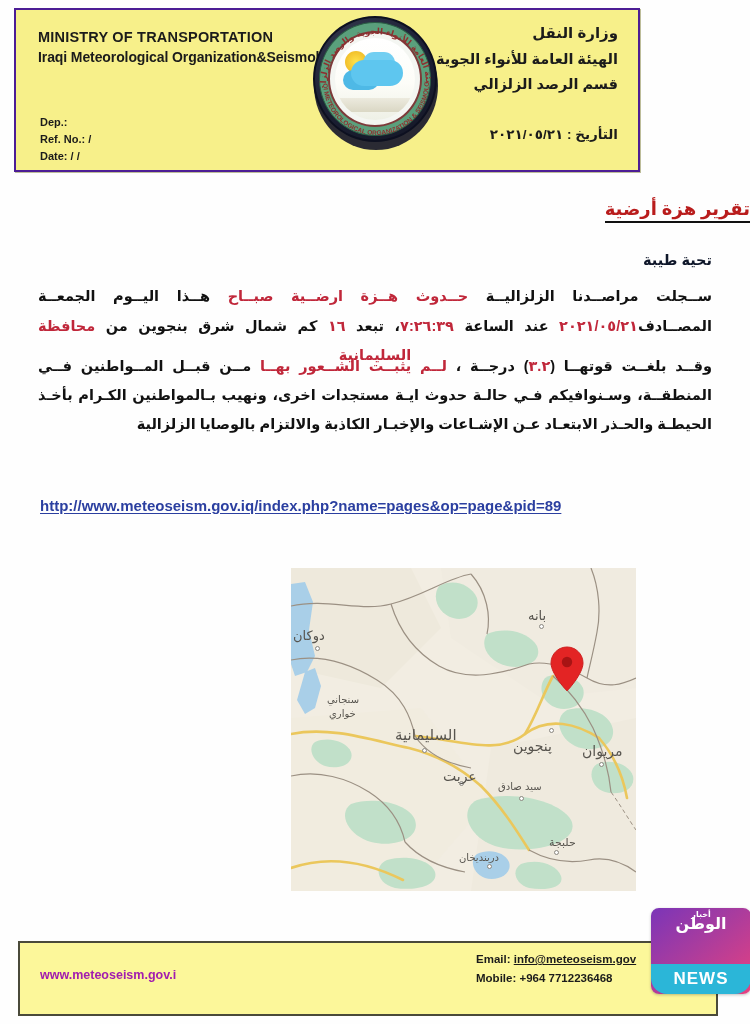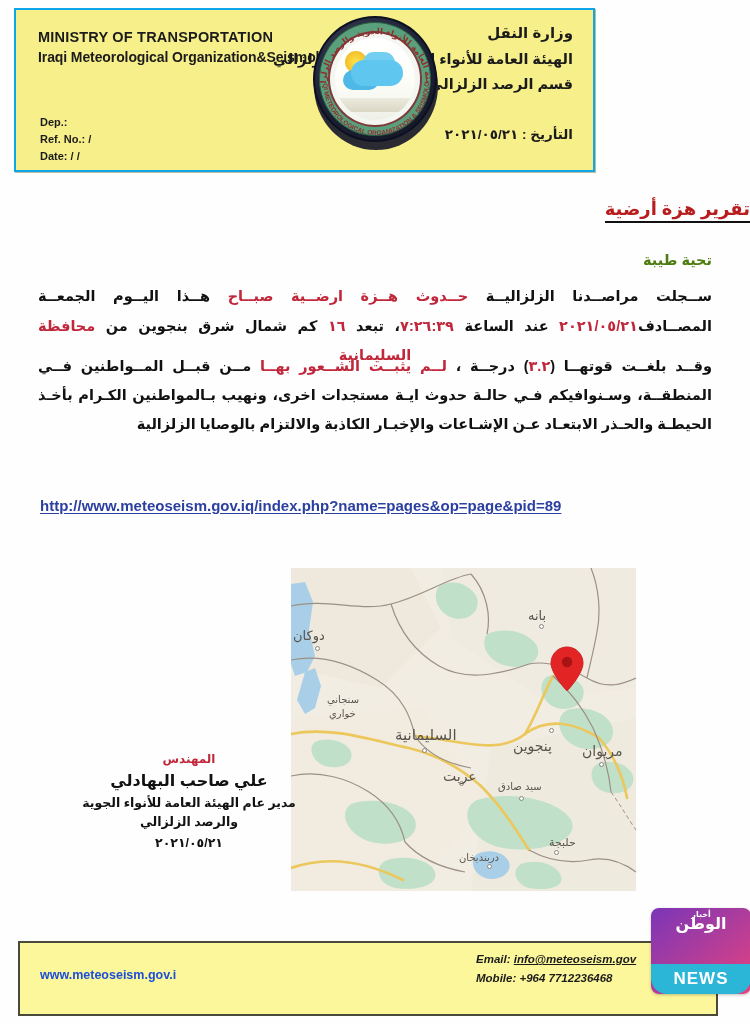--- a/index.html
+++ b/index.html
@@ -14,23 +14,23 @@
   .page {
     position: relative;
     width: 750px; height: 1024px;
     background: #fefefe;
   }
 
   
   .header-banner {
     position: absolute;
     left: 14px; top: 8px;
-    width: 581px; height: 164px;
+    width: 626px; height: 164px;
     background: #f7f08a;
-    border: 2px solid #0ea5e9;
+    border: 2px solid #4c1d95;
     box-shadow: 1px 1px 0 #bdbd9a;
   }
   .hdr-en {
     position: absolute;
     left: 22px; top: 18px;
     direction: ltr; text-align: left;
     color: #1b1b1b;
   }
   .hdr-en .l1 {
     font-size: 14.5px; font-weight: bold;
@@ -146,21 +146,21 @@
     color: #b91c1c;
   }
   .doc-title span {
     border-bottom: 2px solid #111;
     padding-bottom: 2px;
   }
   .greeting {
     position: absolute;
     right: 38px; top: 252px;
     font-size: 14.5px; font-weight: bold;
-    color: #4d7c0f; direction: rtl;
+    color: #0f172a; direction: rtl;
   }
   .para {
     position: absolute;
     right: 38px; left: 38px;
     direction: rtl; text-align: justify;
     text-align-last: center;
     font-size: 14.5px; font-weight: bold;
     color: #111; line-height: 2.05;
   }
   .para-1 { top: 282px; }
@@ -242,28 +242,28 @@
     left: 18px; top: 941px;
     width: 700px; height: 75px;
     background: #fcf79a;
     border: 2px solid #4a4a3a;
   }
   .footer-web {
     position: absolute;
     left: 40px; top: 968px;
     direction: ltr;
     font-size: 12.5px; font-weight: bold;
-    color: #1d4ed8;
+    color: #a21caf;
   }
   .footer-contact {
     position: absolute;
     left: 476px; top: 950px;
     direction: ltr; text-align: left;
     font-size: 11.5px; font-weight: bold;
-    color: #1b1b1b; line-height: 1.65; font-style: italic;
+    color: #1b1b1b; line-height: 1.65;
   }
   .footer-contact a {
     color: #1b1b1b; text-decoration: underline;
   }
 
   
   .news-badge {
     position: absolute;
     left: 651px; top: 908px;
     width: 100px; height: 86px;
@@ -453,27 +453,20 @@
         <div class="map-label" style="left: 258px; top: 268px; font-size: 11px;">حلبجة</div>
         <div class="map-label" style="left: 168px; top: 284px; font-size: 10px;">دربنديخان</div>
       </div>
 
     <svg class="pin" viewBox="0 0 34 46" style="left: 259px; top: 78px;">
       <path d="M17,1 C8.2,1 1,8.2 1,17 C1,28 17,45 17,45 C17,45 33,28 33,17 C33,8.2 25.8,1 17,1 Z" fill="#e32424" stroke="#cf1f1f" stroke-width="1"></path>
       <circle cx="17" cy="16" r="5.2" fill="#a81414"></circle>
     </svg>
   </div>
 
-  <div class="signature">
-    <div class="s-role">المهندس</div>
-    <div class="s-name">علي صاحب البهادلي</div>
-    <div class="s-title">مدير عام الهيئة العامة للأنواء الجوية</div>
-    <div class="s-title">والرصد الزلزالي</div>
-    <div class="s-date">٢٠٢١/٠٥/٢١</div>
-  </div>
 
   <div class="footer-banner"></div>
 
   <div class="footer-web">www.meteoseism.gov.i</div>
 
   <div class="footer-contact">
     <div>
       <span>Email:</span>
       <a href="#">info@meteoseism.gov</a>
     </div>

